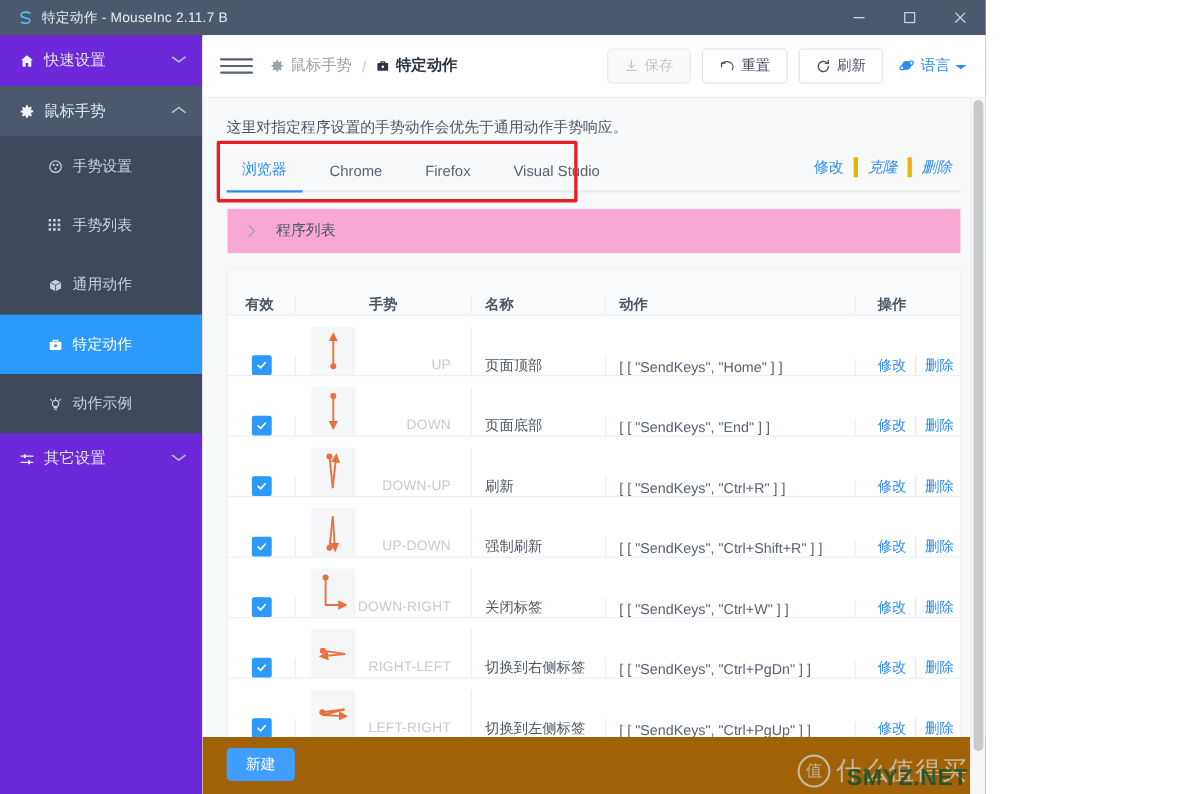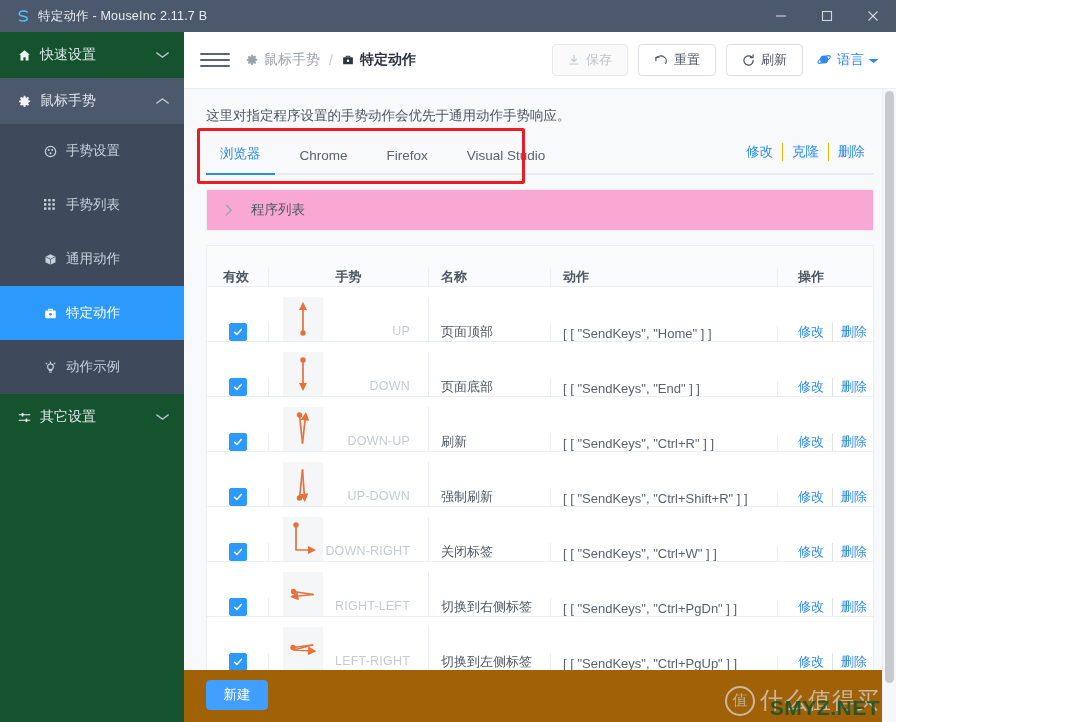--- a/index.html
+++ b/index.html
@@ -62,21 +62,21 @@
   .bodyrow {
     flex: 1 1 auto;
     display: flex;
     min-height: 0;
   }
 
   
   .sidebar {
     width: 184px;
     flex: 0 0 184px;
-    background: #14532d;
+    background: #6d28d9;
     color: #c9d1dc;
     overflow: hidden;
     position: relative;
   }
   .nav-group-head {
     height: 46px;
     display: flex;
     align-items: center;
     padding: 0 16px 0 18px;
     font-size: 14px;
@@ -280,21 +280,21 @@
     border-bottom: 2px solid #e9ebef;
     padding-bottom: 6px;
   }
   .tlink {
     color: #2b8bf2;
     font-size: 13.5px;
     cursor: pointer;
     padding: 0 9px;
     white-space: nowrap;
   }
-  .tlink + .tlink { border-left: 1px solid #eab308; }
+  .tlink + .tlink { border-left: 4px solid #eab308; font-style: italic; }
 
   
   .collapse {
     margin-top: 14px;
     background: #f9a8d4;
     border: 1px solid #ebeef3;
     border-radius: 2px;
   }
   .collapse-head {
     height: 40px;

